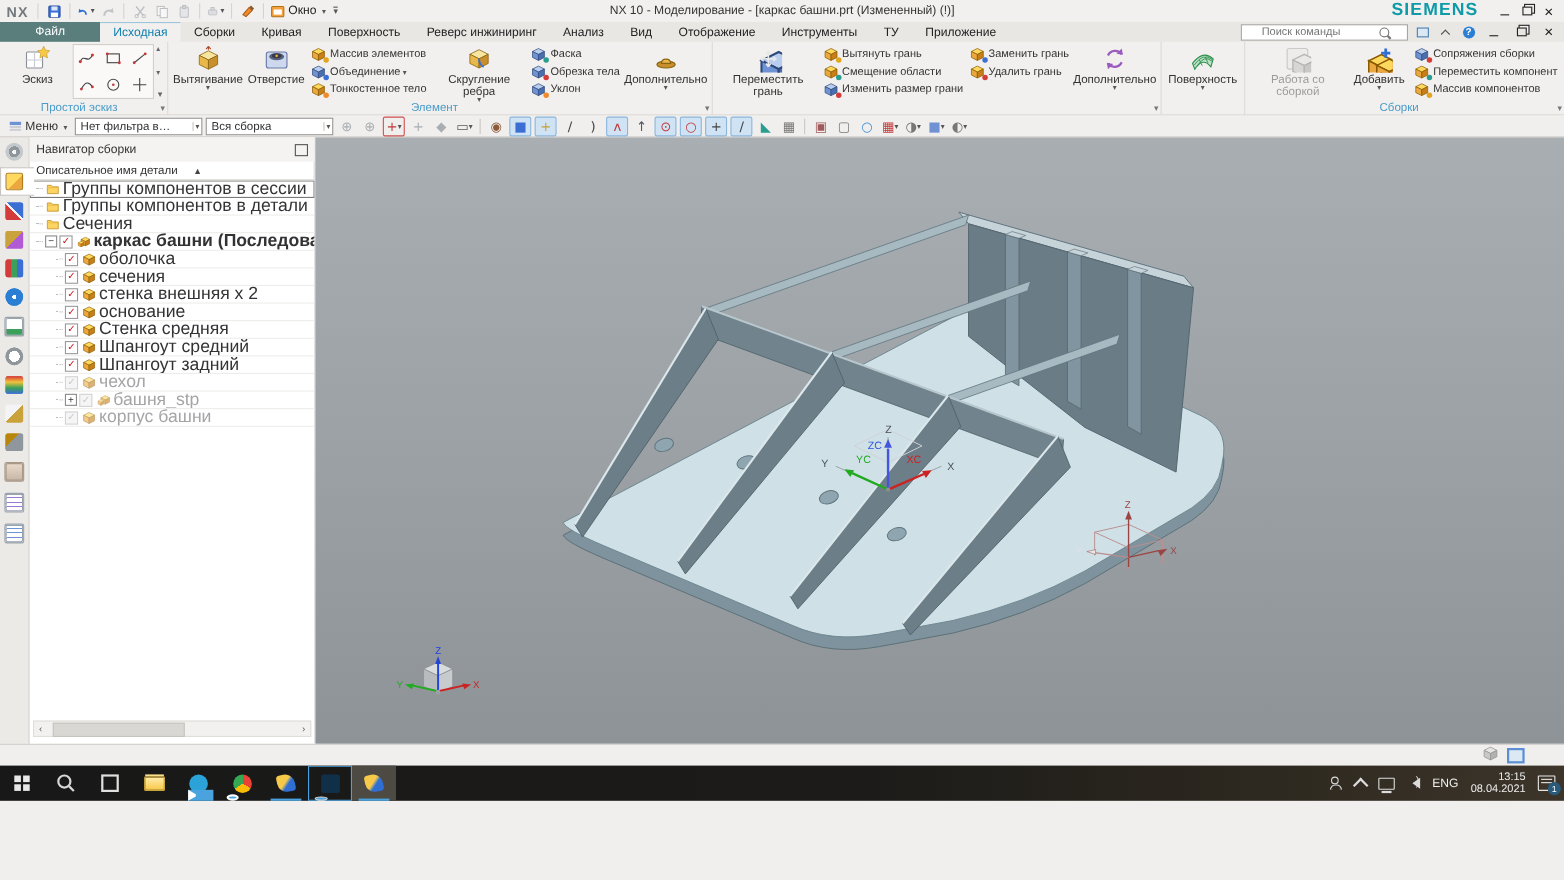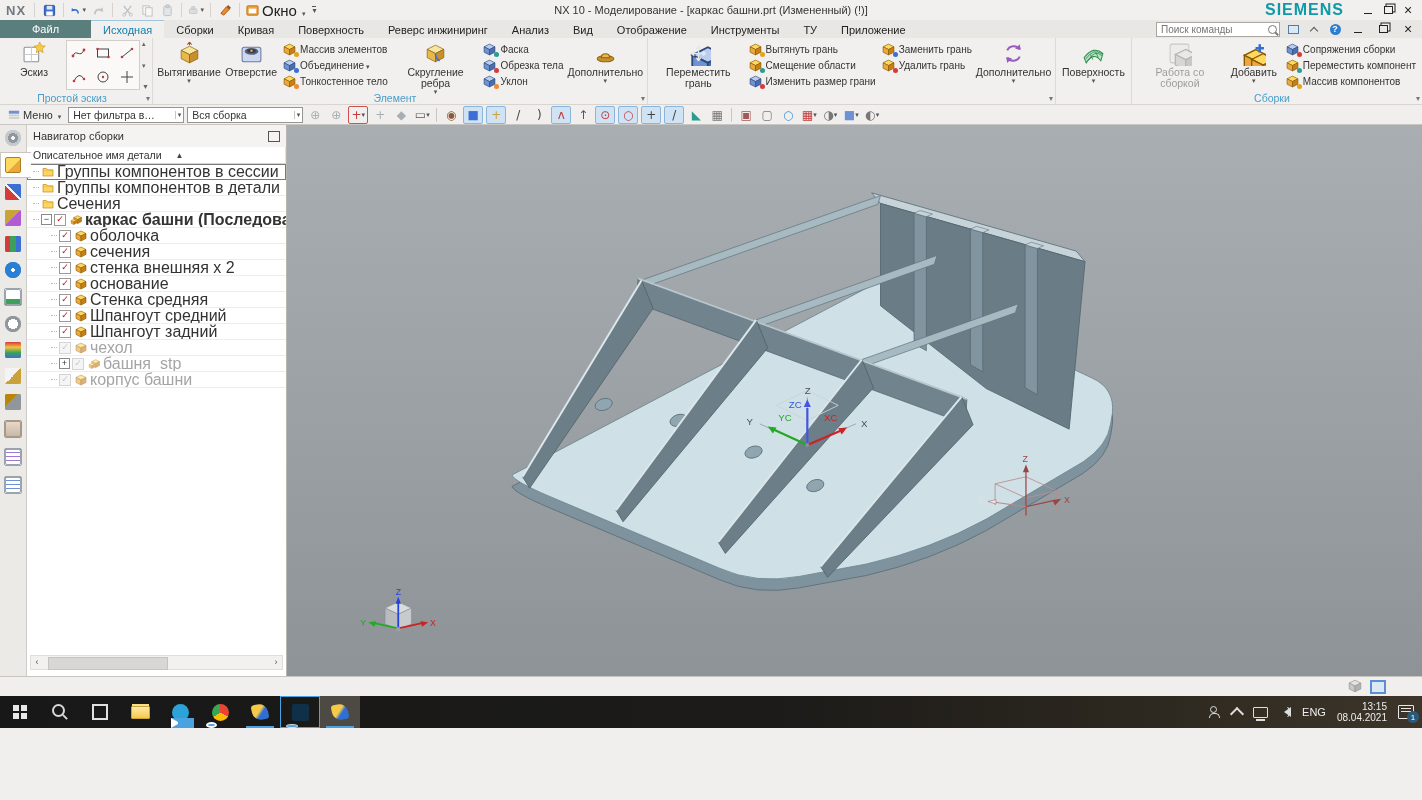--- a/index.html
+++ b/index.html
@@ -5,36 +5,36 @@
   html,body{margin:0;padding:0}
   #app{width:1422px;height:800px;position:relative;font-family:"Liberation Sans","DejaVu Sans",sans-serif;
        background:#f1efed;overflow:hidden;font-size:11px;color:#333;user-select:none}
   
   .titlebar{height:20px;display:flex;align-items:center;background:#f1f0ef;position:relative;padding:0 4px}
   .nxlogo{font-weight:700;font-size:13px;color:#73787d;letter-spacing:1px;margin:0 6px 0 2px}
   .qat{display:flex;align-items:center;gap:4px}
   .qat .qi{width:16px;height:15px;display:flex;align-items:center;justify-content:center}
   .qat svg{width:13px;height:13px}
   .qsep{width:1px;height:14px;background:#d6d3cf;margin:0 2px}
-  .winmenu{display:flex;align-items:center;gap:3px;font-size:15px;color:#222}
+  .winmenu{display:flex;align-items:center;gap:3px;font-size:11px;color:#222}
   .apptitle{position:absolute;left:0;right:0;text-align:center;font-size:11px;color:#333;pointer-events:none}
   .brand{margin-left:auto;font-weight:700;color:#0e9aa7;font-size:16px;letter-spacing:1px;margin-right:14px}
   .wc{width:20px;height:15px;display:flex;align-items:center;justify-content:center;color:#222;font-size:11px}
   .wc-min::before{content:"";width:8px;height:1px;background:#222;margin-top:6px}
   .wc-res::before{content:"";width:7px;height:6px;border:1px solid #222;box-shadow:2px -2px 0 -0.5px #f1f0ef,2px -2px 0 0.5px #222}
   .wc-close::before{content:"×";font-size:14px;line-height:10px}
   .ddmark::after{content:"▾";font-size:7px;color:#555;margin-left:2px}
   .cust{font-size:8px;color:#555;border-top:1px solid #555;line-height:7px;margin-left:3px}
   
   .tabrow{height:18px;display:flex;align-items:stretch;background:#e9e7e4;position:relative}
   .tab{padding:2px 12px 1px;display:flex;align-items:center;font-size:11px;color:#222;cursor:default}
   .tab.file{background:#5a7e7c;color:#fff;padding:2px 32px}
   .tab.active{background:#f2f0ee;color:#0e7fae;border-top:1px solid #9ec6dd}
   .tabright{margin-left:auto;display:flex;align-items:center;gap:5px;padding-right:4px}
-  .cmdsearch{display:flex;align-items:center;border:1px solid #a9a6a2;background:#fff;height:13px;width:118px;padding:0 2px}
+  .cmdsearch{display:flex;align-items:center;border:1px solid #a9a6a2;background:#fff;height:13px;width:118px;padding:0 16px}
   .cmdsearch input{border:none;outline:none;flex:1;font-size:10px;font-family:inherit;color:#333;background:transparent;width:90px}
   .mag{width:7px;height:7px;border:1.5px solid #777;border-radius:50%;position:relative;flex:none}
   .mag::after{content:"";position:absolute;width:4px;height:1.5px;background:#777;transform:rotate(45deg);left:6px;top:7px}
   .tbi{width:16px;height:14px;display:flex;align-items:center;justify-content:center;font-size:10px;color:#444}
   .tbi.fullscr::before{content:"";width:9px;height:7px;border:1.5px solid #4a7fae;background:#dce9f4}
   .tbi.chev::before{content:"";width:5px;height:5px;border-left:1.5px solid #555;border-top:1.5px solid #555;transform:rotate(45deg);margin-top:3px}
   .tbi.help::before{content:"?";width:11px;height:11px;border-radius:50%;background:#2a7fd4;color:#fff;font-size:9px;font-weight:700;display:flex;align-items:center;justify-content:center}
   
   .ribbon{height:66px;display:flex;background:#f2f0ee;border-bottom:1px solid #d8d5d1;padding-left:2px}
   .rgroup{position:relative;display:flex;align-items:flex-start;padding:2px 3px 13px;border-right:1px solid #ddd9d5;height:66px;box-sizing:border-box}

